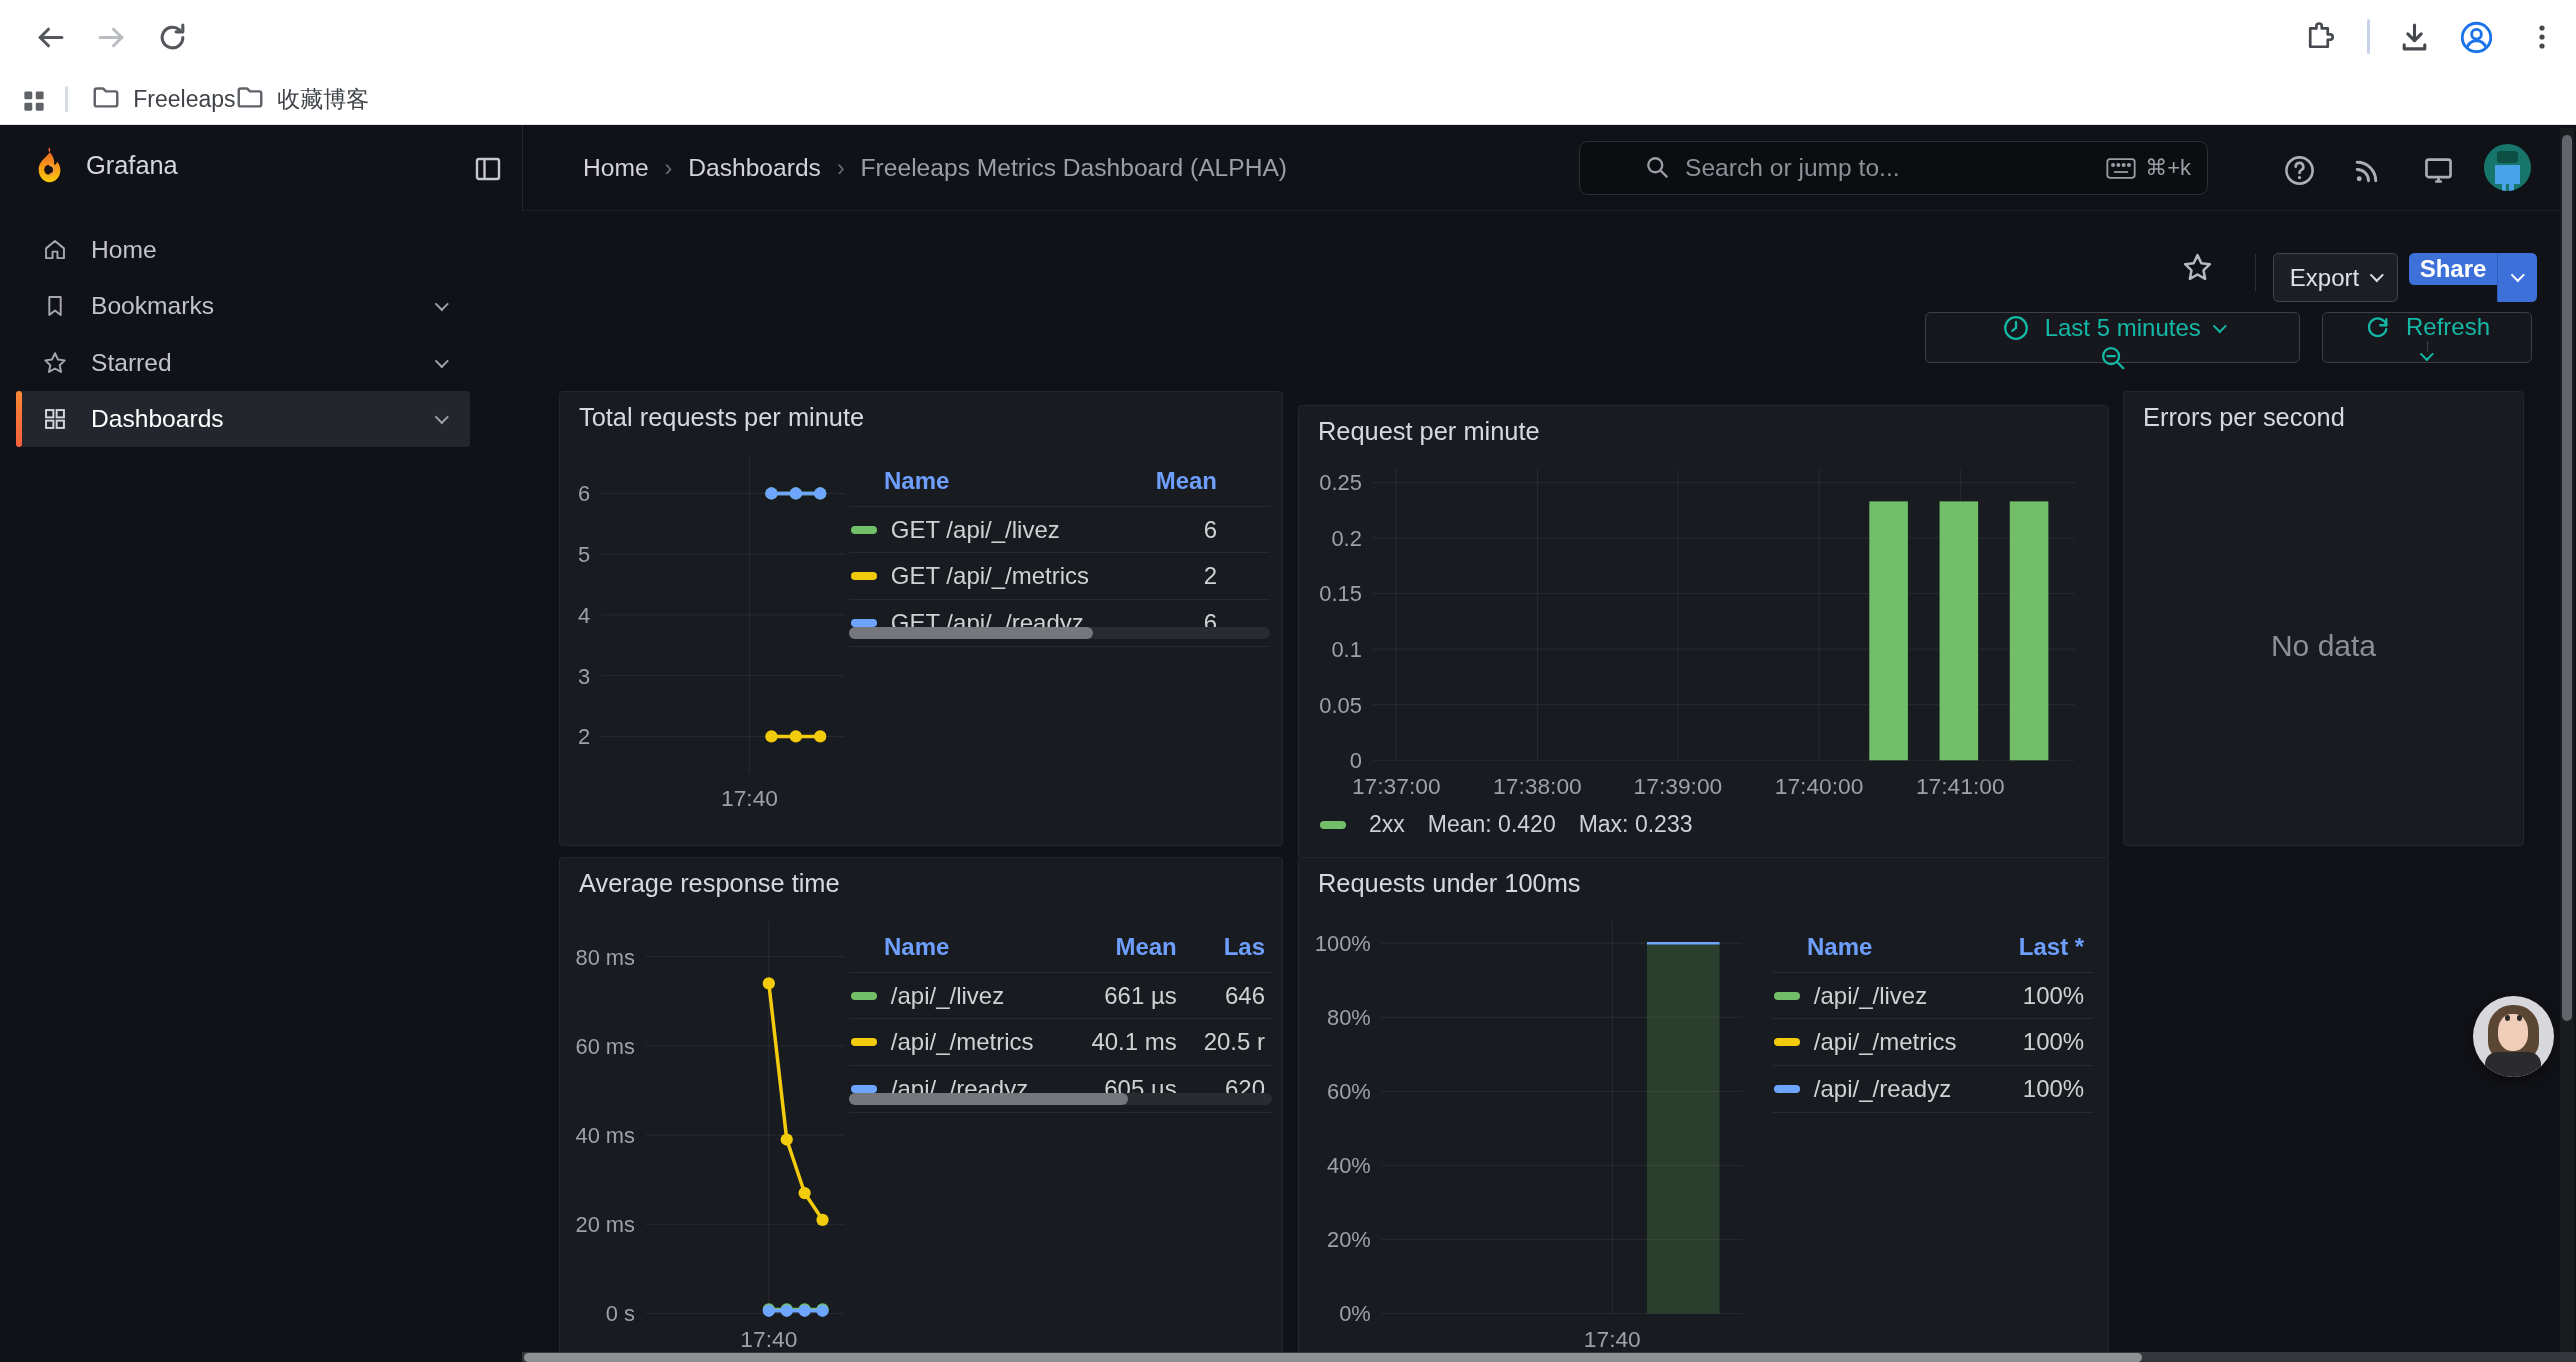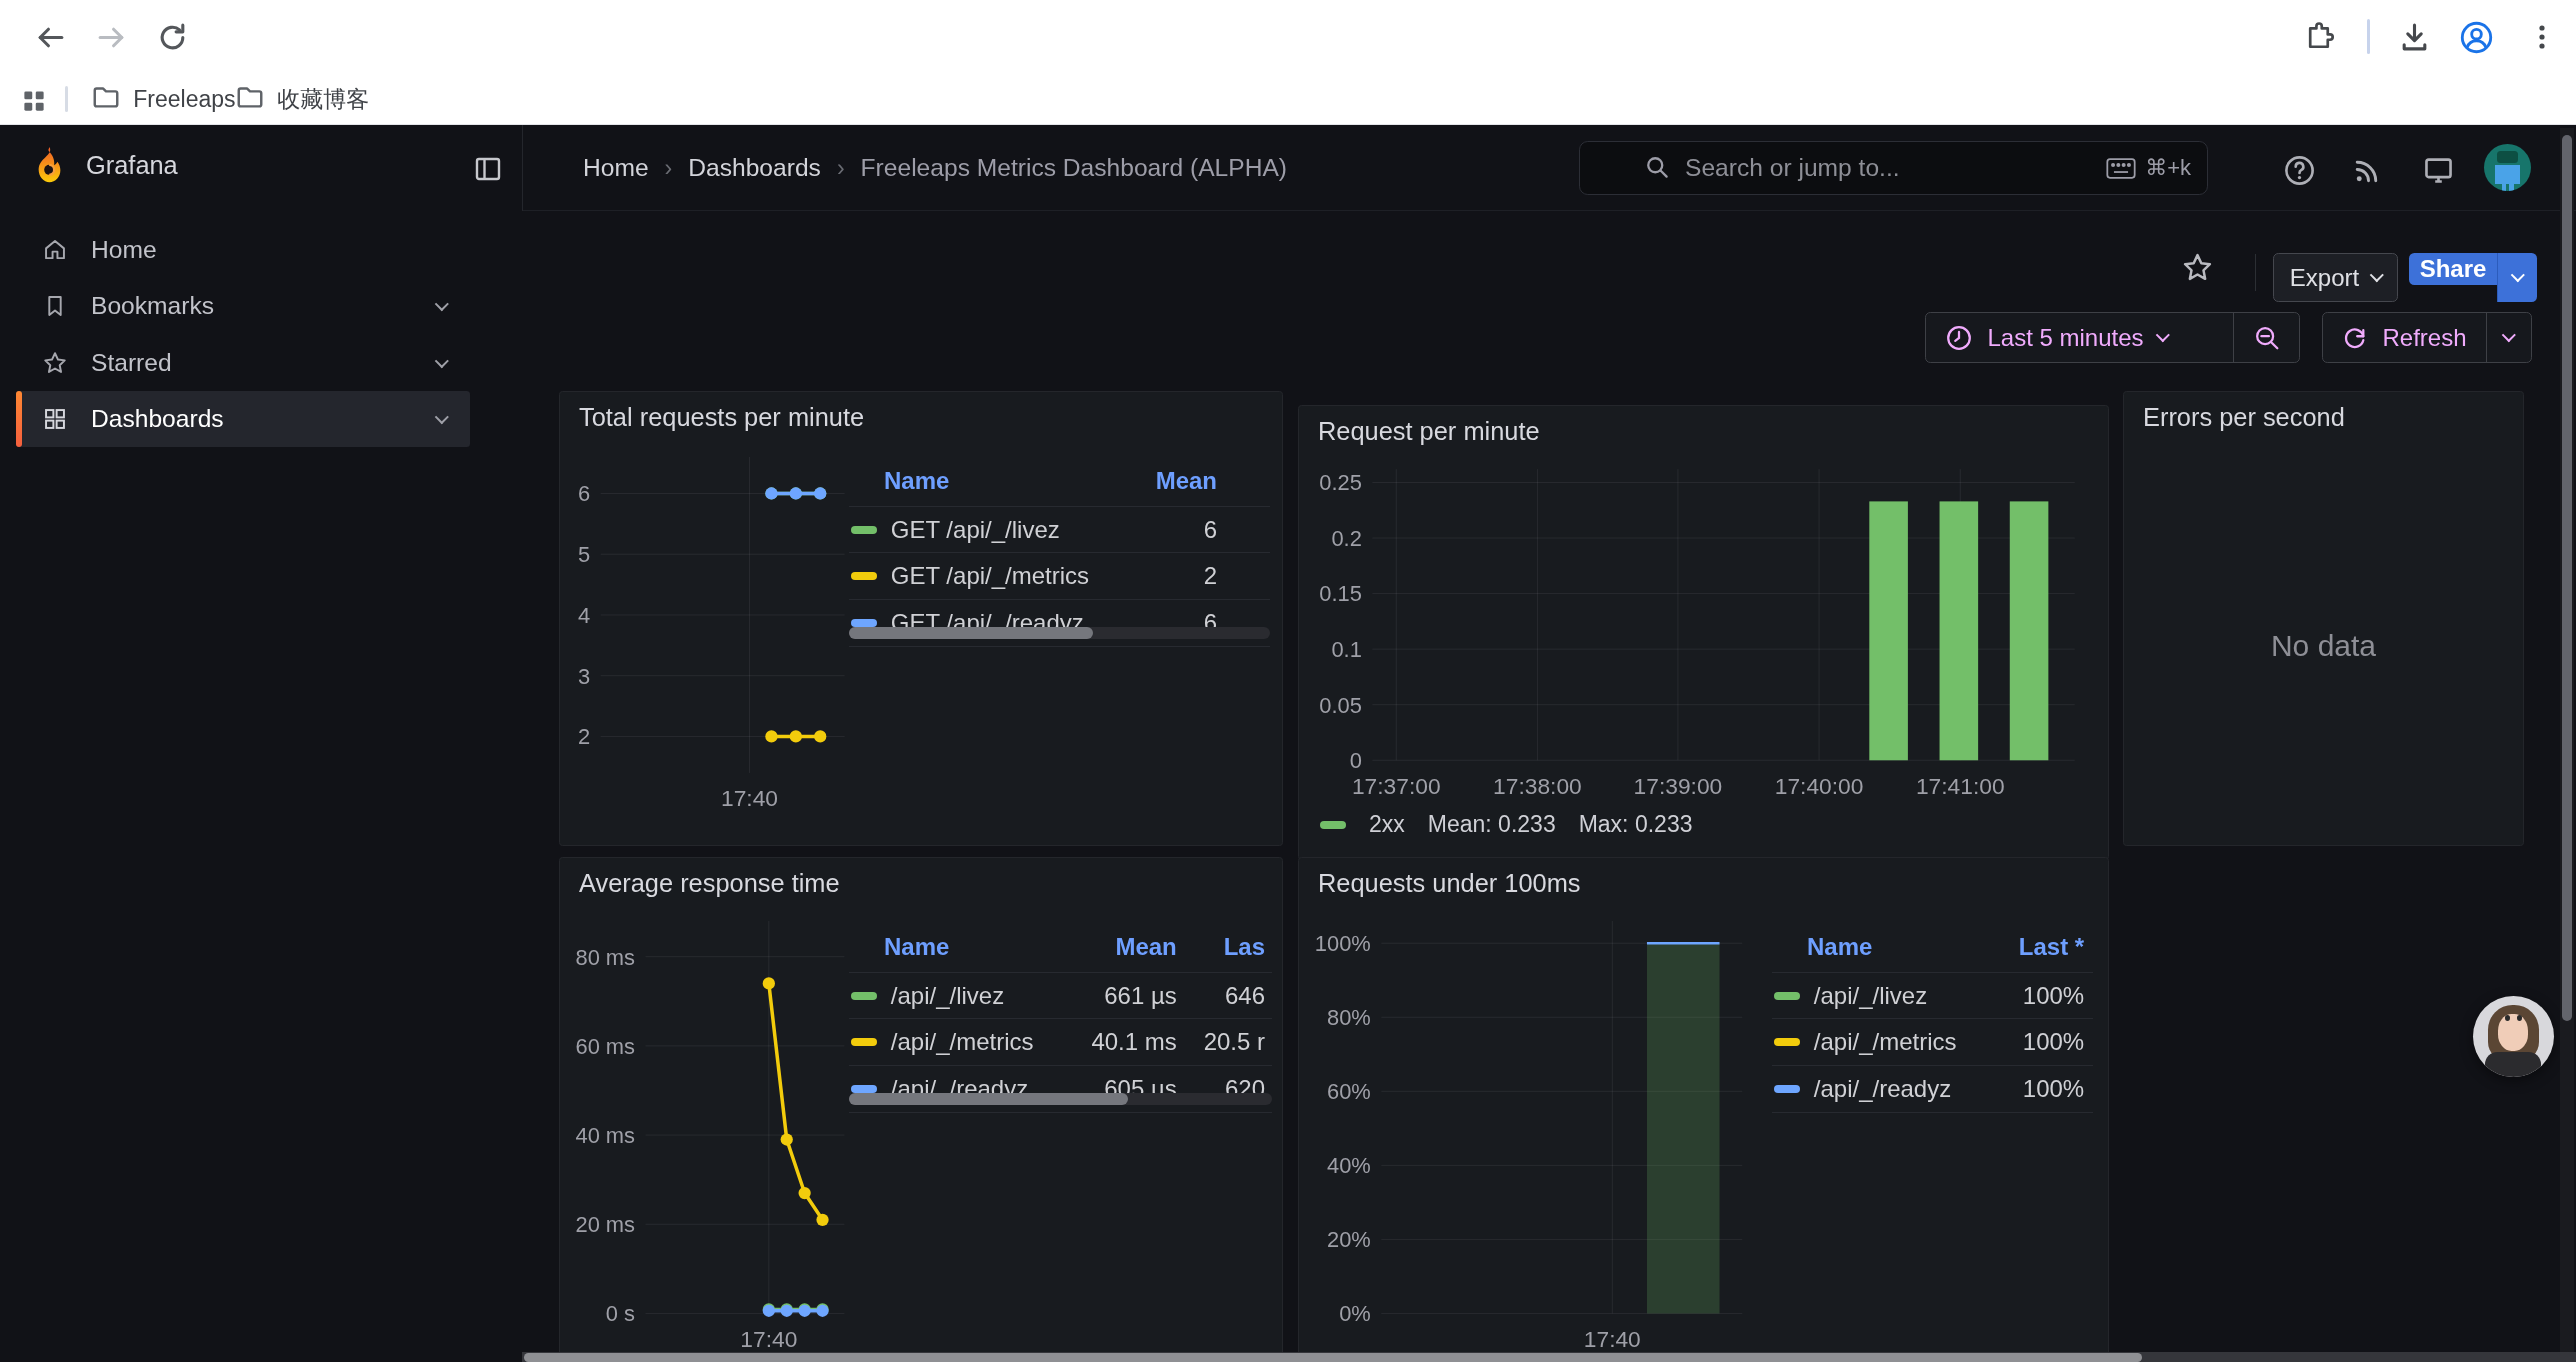--- a/index.html
+++ b/index.html
@@ -55,21 +55,21 @@
   .sb-accent { position:absolute; left:16px; width:6.1px; height:56px; border-radius:3.5px; background:linear-gradient(180deg,#ff8833,#f55f3e); }
 
   
   .icon-btn { position:absolute; display:flex; align-items:center; justify-content:center; color:#b9bac0; }
   .v-div { position:absolute; width:0.9px; background:#2c2f34; }
   .btn { position:absolute; display:flex; align-items:center; justify-content:center; gap:12.3px; border-radius:5.3px; font-size:24px; }
   .btn-secondary { background:#1d1f25; border:0.9px solid #45474e; color:#dfe0e5; }
   .share-wrap { position:absolute; display:flex; }
   .share-main { width:88px; height:32px; background:#3d71d9; color:#ffffff; font-weight:700; font-size:24px; display:flex; align-items:center; justify-content:center; border-radius:5.3px 0 0 5.3px; }
   .share-chev { width:40px; height:49px; background:#3d71d9; border-left:1.8px solid #2c5cbc; border-radius:0 5.3px 5.3px 0; display:flex; align-items:center; justify-content:center; color:#fff; }
-  .pill-group { position:absolute; height:51px; background:#16181d; border:0.9px solid #3e4046; border-radius:5.3px; display:flex; align-items:center; color:#f0abfc; font-size:24px; }
+  .pill-group { position:absolute; height:51px; background:#16181d; border:0.9px solid #3e4046; border-radius:5.3px; display:flex; align-items:center; color:#14b8a6; font-size:24px;flex-direction:column; }
   .pg-sec { display:flex; align-items:center; gap:14px; padding:0 17.5px; height:100%; }
   .pg-div { width:0.9px; height:100%; background:#3e4046; }
 
   .chev { display:inline-block; width:9.6px; height:9.6px; border-right:2.6px solid currentColor; border-bottom:2.6px solid currentColor; transform:rotate(45deg); margin-top:-5.3px; }
 
   
   .dashboard { position:absolute; left:522px; top:377px; width:2054px; height:986px; overflow:hidden; }
   .panel { position:absolute; background:#181b1f; border:0.9px solid #24262b; border-radius:3.5px; }
   .panel-title { position:absolute; left:19px; top:10.5px; font-size:25.4px; color:#d8d9df; font-weight:500; }
   svg text { font-family:"Liberation Sans",sans-serif; }
@@ -442,21 +442,21 @@
           <text x="587.436" y="386" fill="#9fa0a8" font-size="26" text-anchor="middle">17:40:00</text>
           <line x1="748.437" y1="16" x2="748.437" y2="348" stroke="rgba(204,204,220,0.10)" stroke-width="1"></line>
           <text x="748.437" y="386" fill="#9fa0a8" font-size="26" text-anchor="middle">17:41:00</text>
           <rect x="644.735" y="52.74809160305347" width="44" height="295.25190839694653" fill="#73bf69"></rect>
           <rect x="724.8349999999999" y="52.74809160305347" width="44" height="295.25190839694653" fill="#73bf69"></rect>
           <rect x="804.9350000000001" y="52.74809160305347" width="44" height="295.25190839694653" fill="#73bf69"></rect>
         </svg>
       <div class="legend-line" style="left:21px; top:405px">
         <span class="swatch" style="background:#73bf69"></span>
         <span>2xx</span>
-        <span>Mean: 0.233</span>
+        <span>Mean: 0.420</span>
         <span>Max: 0.233</span>
       </div>
     </div>
 
     <div class="panel" style="left:1601px; top:14px; width:401px; height:455px">
       <div class="panel-title">Errors per second</div>
       <div class="nodata" style="top:237px">No data</div>
     </div>
 
     <div class="panel" style="left:37px; top:480px; width:724px; height:544px">

